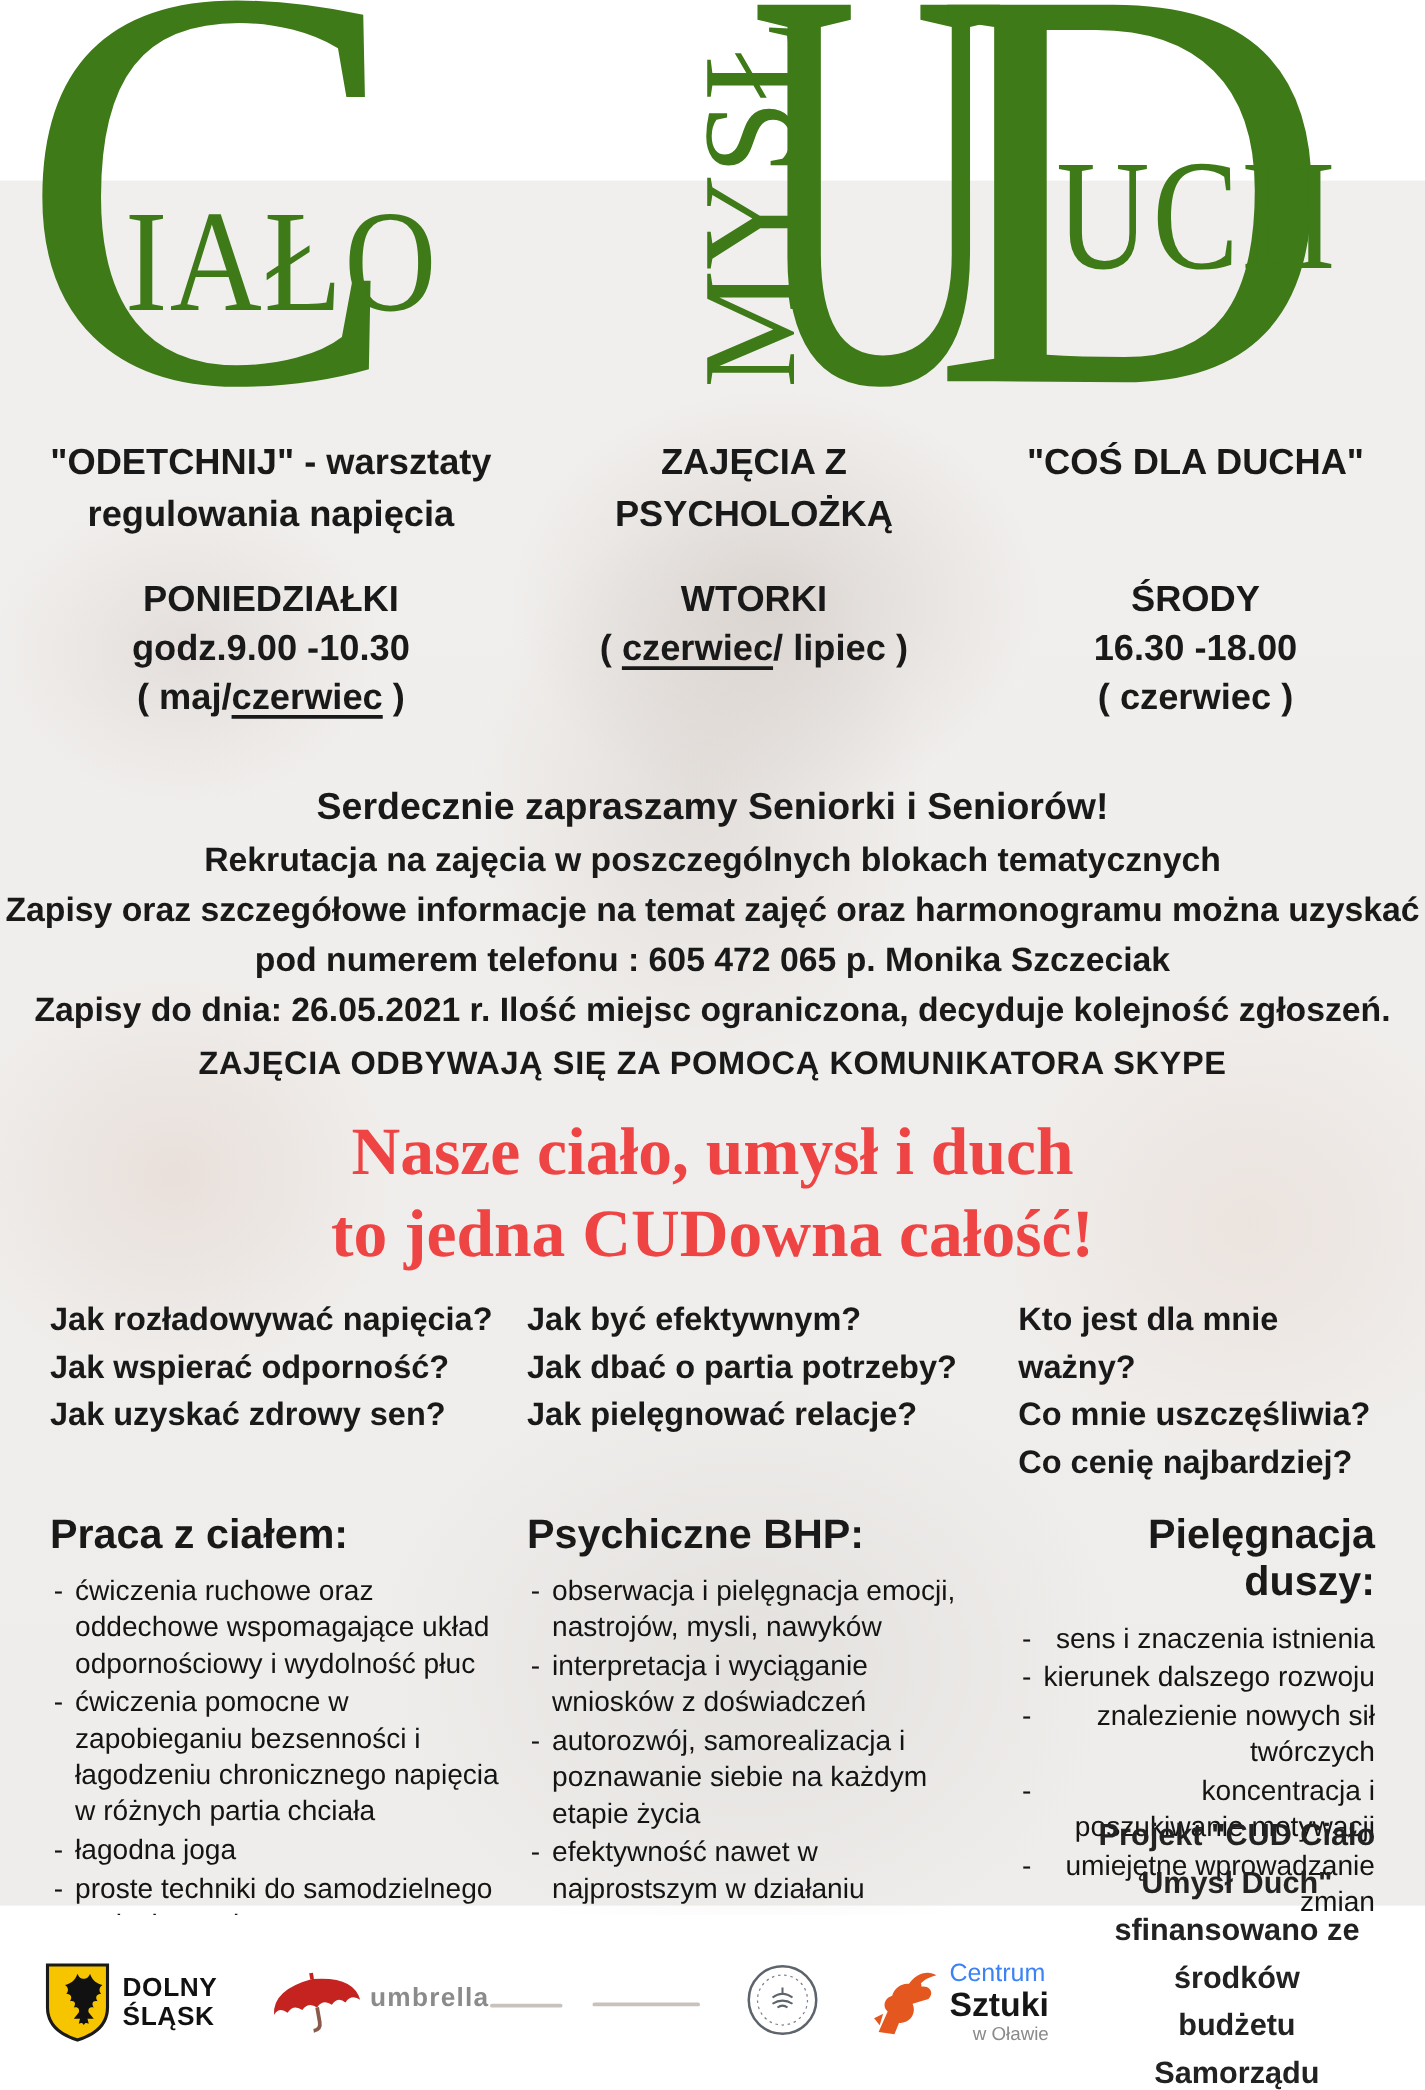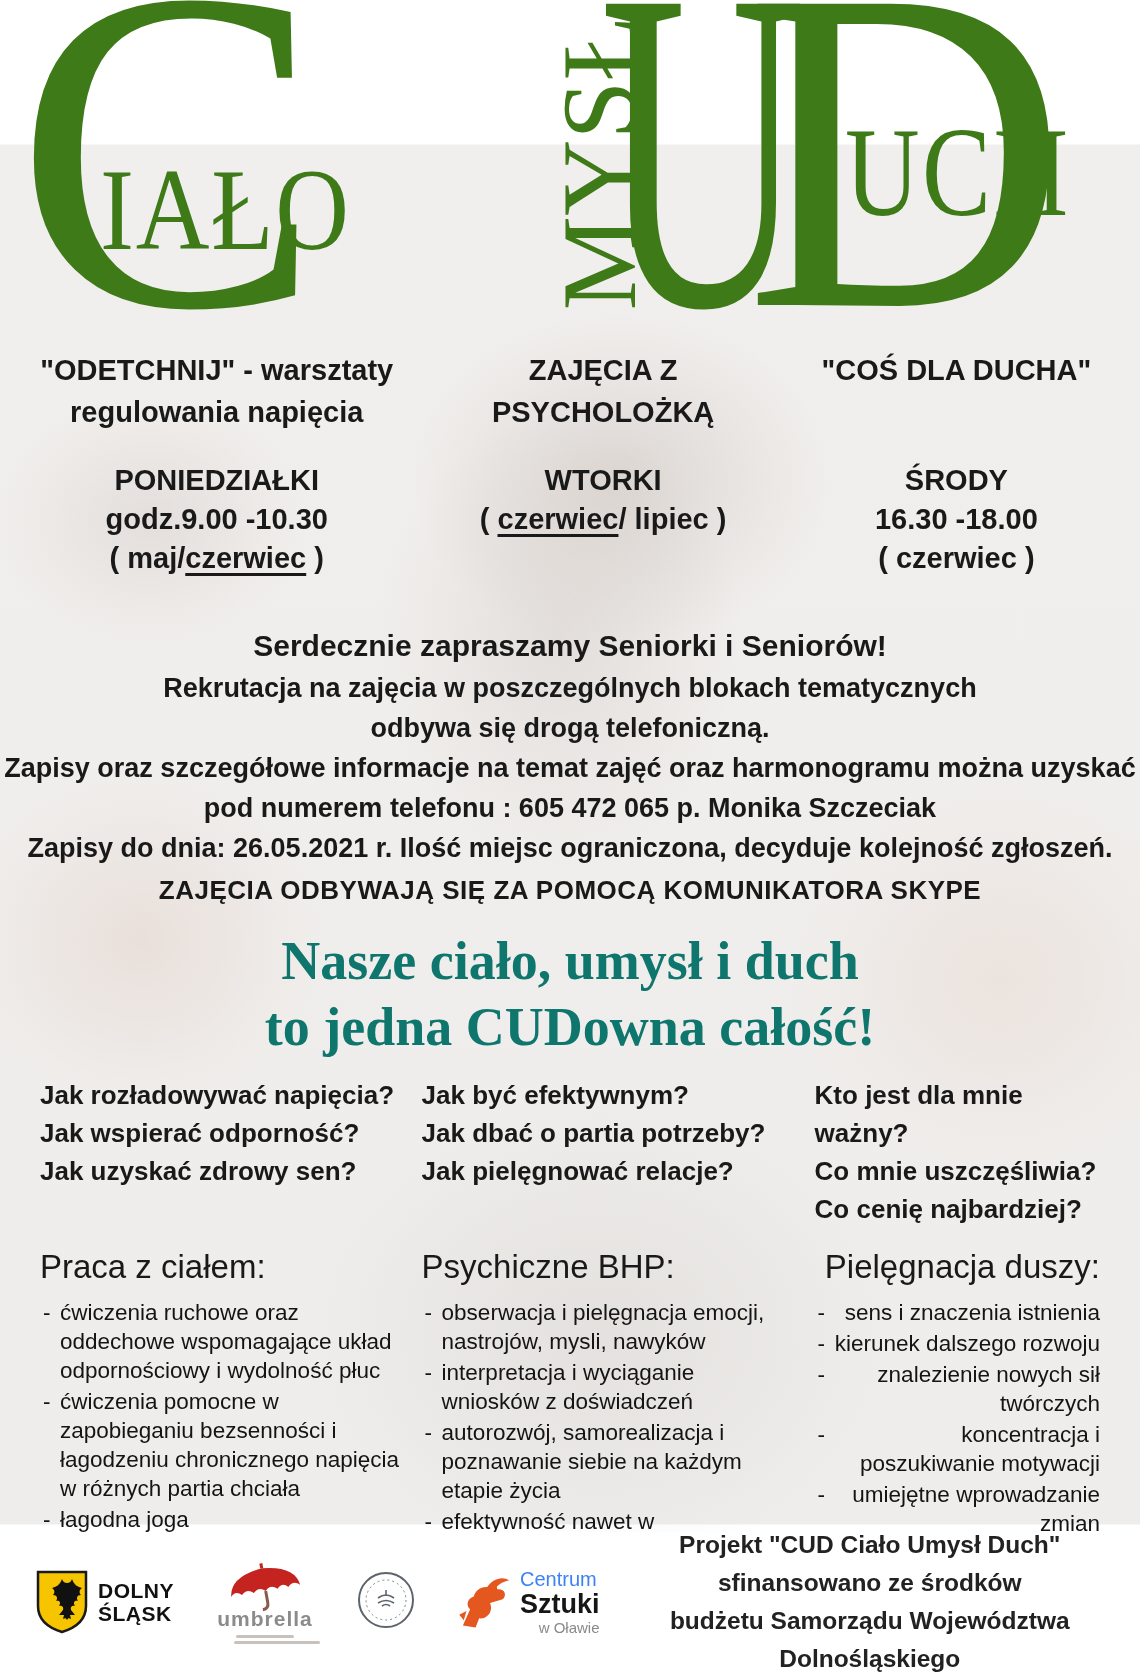--- a/index.html
+++ b/index.html
@@ -34,43 +34,43 @@
   .pw1{width:36%;}.pw2{width:34%;}.pw3{width:30%;}
   .col-title{font-size:29px;font-weight:700;line-height:42px;height:112px;}
   .sched-line{font-size:29px;font-weight:700;line-height:39px;}
   .u-mark{text-decoration:underline;text-decoration-thickness:3px;text-underline-offset:5px;}
   
   .invite{position:relative;margin-top:46px;text-align:center;font-weight:700;z-index:2;}
   .invite .l1{font-size:30px;line-height:44px;}
   .invite .l{font-size:27px;line-height:40px;}
   .invite .l7{font-size:26px;line-height:44px;letter-spacing:.5px;}
   
-  .headline{position:relative;margin-top:16px;text-align:center;color:#0f766e;
+  .headline{position:relative;margin-top:16px;text-align:center;color:#ef4444;
             font-family:"Liberation Serif",serif;font-weight:700;font-size:54px;line-height:66px;z-index:2;}
   
   .q-row{position:relative;display:flex;margin-top:16px;padding:0 40px;z-index:2;}
   .qw1{width:36%;}.qw2{width:35%;}.qw3{width:29%;}
   .q{font-size:26px;font-weight:700;line-height:38px;}
   .qw3 .q-inner{padding-left:22px;}
   
   .lists-row{position:relative;display:flex;margin-top:20px;padding:0 40px;z-index:2;box-sizing:border-box;}
   .lw1{width:36%;padding-right:14px;box-sizing:border-box;}
   .lw2{width:35%;padding-right:14px;box-sizing:border-box;}
   .lw3{width:29%;box-sizing:border-box;}
   .lw3 .list-inner{padding-left:22px;text-align:right;}
-  .list-heading{font-size:33px;font-weight:400;margin:0 0 12px 0;}
+  .list-heading{font-size:33px;font-weight:700;margin:0 0 12px 0;}
   ul.focus{list-style:none;margin:0;padding:0;}
   ul.focus li{position:relative;padding-left:20px;font-size:22.5px;line-height:29px;color:#141414;margin-bottom:2px;}
   ul.focus li::before{content:"-";position:absolute;left:3px;}
   
   .footer{position:absolute;top:1532px;left:0;width:1140px;height:140px;background:#fff;
           display:flex;align-items:center;gap:36px;padding:0 36px;box-sizing:border-box;z-index:3;}
   .lg{display:flex;align-items:center;gap:10px;}
   .ds-text{font-size:21px;font-weight:700;line-height:23px;letter-spacing:.5px;color:#111;}
-  .umb{display:flex;flex-direction:column;align-items:center;}
+  .umb{display:flex;flex-direction:row;align-items:center;}
   .umb-word{font-size:21px;font-weight:700;color:#8b8b8b;letter-spacing:1px;margin-top:-6px;}
   .umb-bar{height:3px;background:#c9c2bc;border-radius:2px;}
   .umb-bar.b1{width:58px;margin-top:4px;}
   .umb-bar.b2{width:86px;margin-top:3px;margin-left:24px;}
   .cs-text{line-height:1;}
   .cs-1{font-size:20px;font-weight:400;color:#3b82f6;}
   .cs-2{font-size:27px;font-weight:700;color:#161616;margin-top:2px;}
   .cs-3{font-size:15px;color:#8a8a8a;text-align:right;margin-top:2px;}
   .project{margin-left:auto;max-width:600px;text-align:center;font-size:24.5px;font-weight:700;line-height:38px;color:#222;}
 </style>
@@ -114,21 +114,20 @@
       </div>
       <div class="sched-line">ŚRODY</div>
       <div class="sched-line">16.30 -18.00</div>
       <div class="sched-line"><span>( czerwiec )</span><span class="u-mark"></span><span></span></div>
     </div>
   </section>
 
   <section class="invite">
     <div class="l1">Serdecznie zapraszamy Seniorki i Seniorów!</div>
     <div class="l">Rekrutacja na zajęcia w poszczególnych blokach tematycznych</div>
-    <div class="l">odbywa się drogą telefoniczną.</div>
     <div class="l">Zapisy oraz szczegółowe informacje na temat zajęć oraz harmonogramu można uzyskać</div>
     <div class="l">pod numerem telefonu : 605 472 065 p. Monika Szczeciak</div>
     <div class="l">Zapisy do dnia: 26.05.2021 r. Ilość miejsc ograniczona, decyduje kolejność zgłoszeń.</div>
     <div class="l7">ZAJĘCIA ODBYWAJĄ SIĘ ZA POMOCĄ KOMUNIKATORA SKYPE</div>
   </section>
 
   <section class="headline">
     <div>Nasze ciało, umysł i duch</div>
     <div>to jedna CUDowna całość!</div>
   </section>

